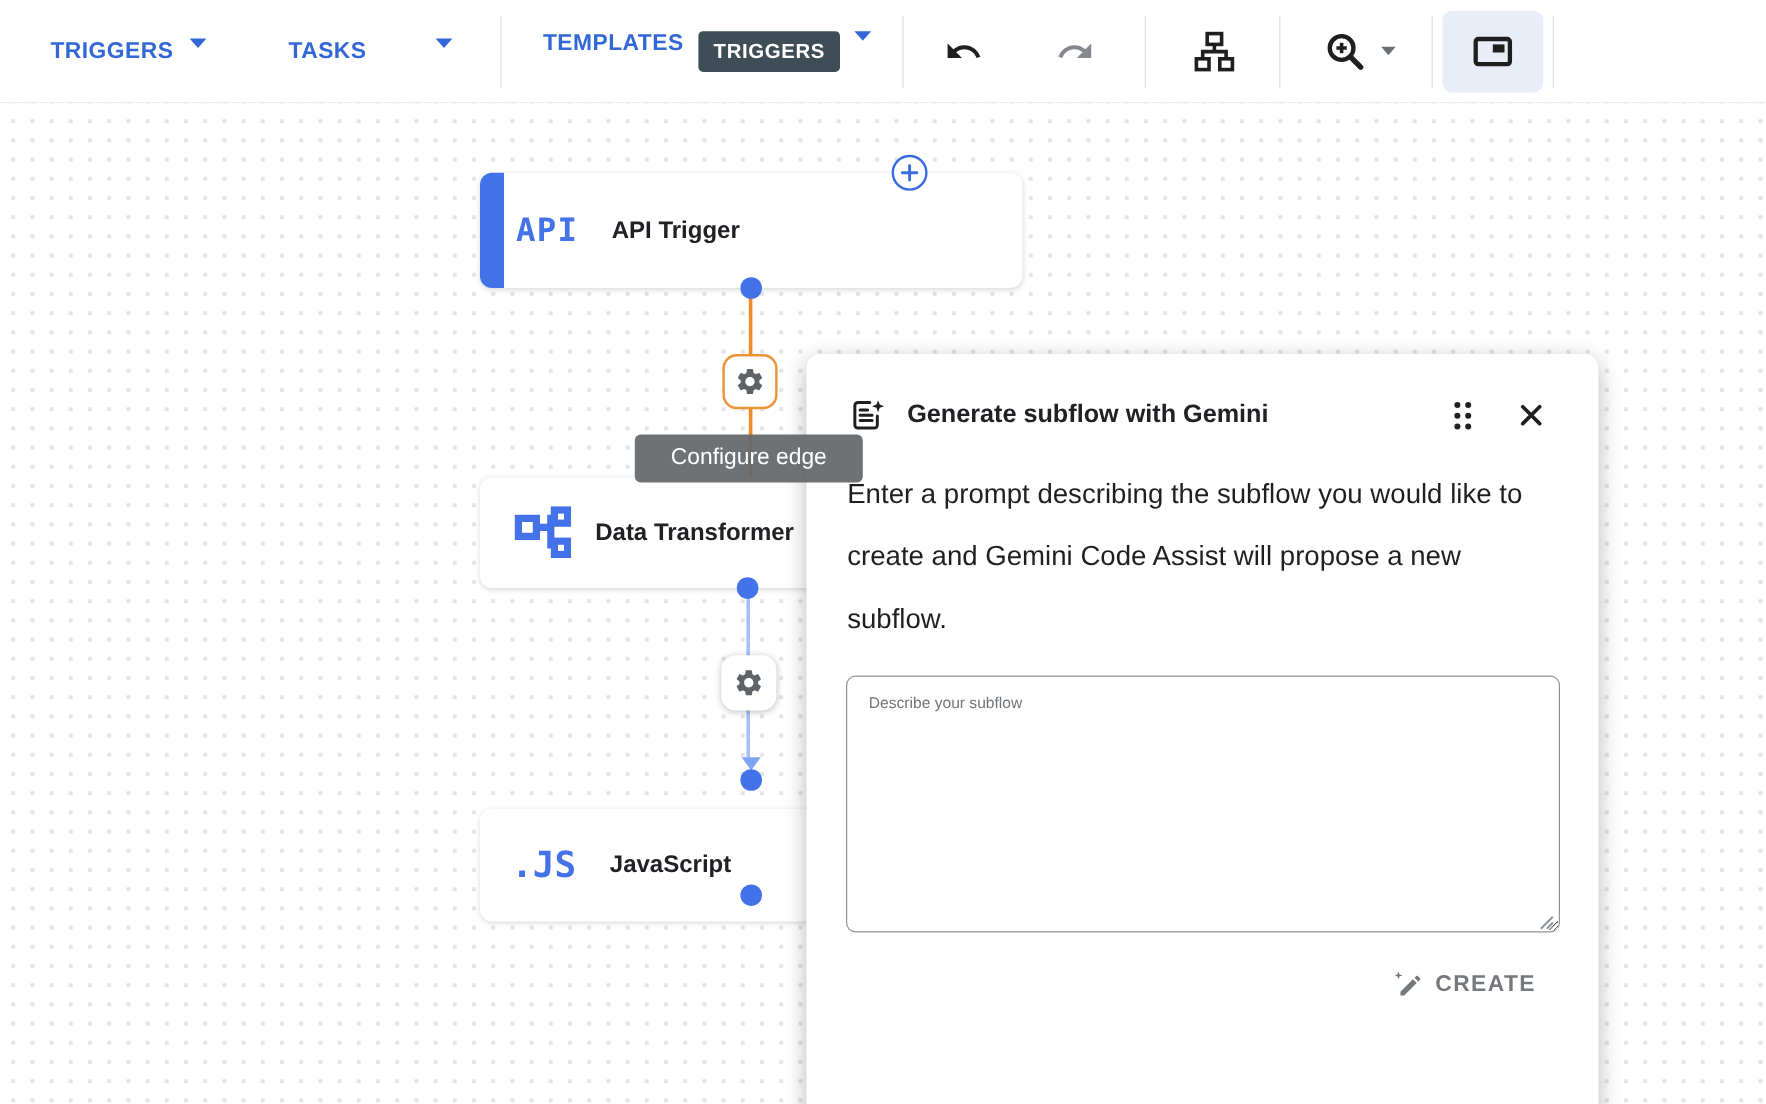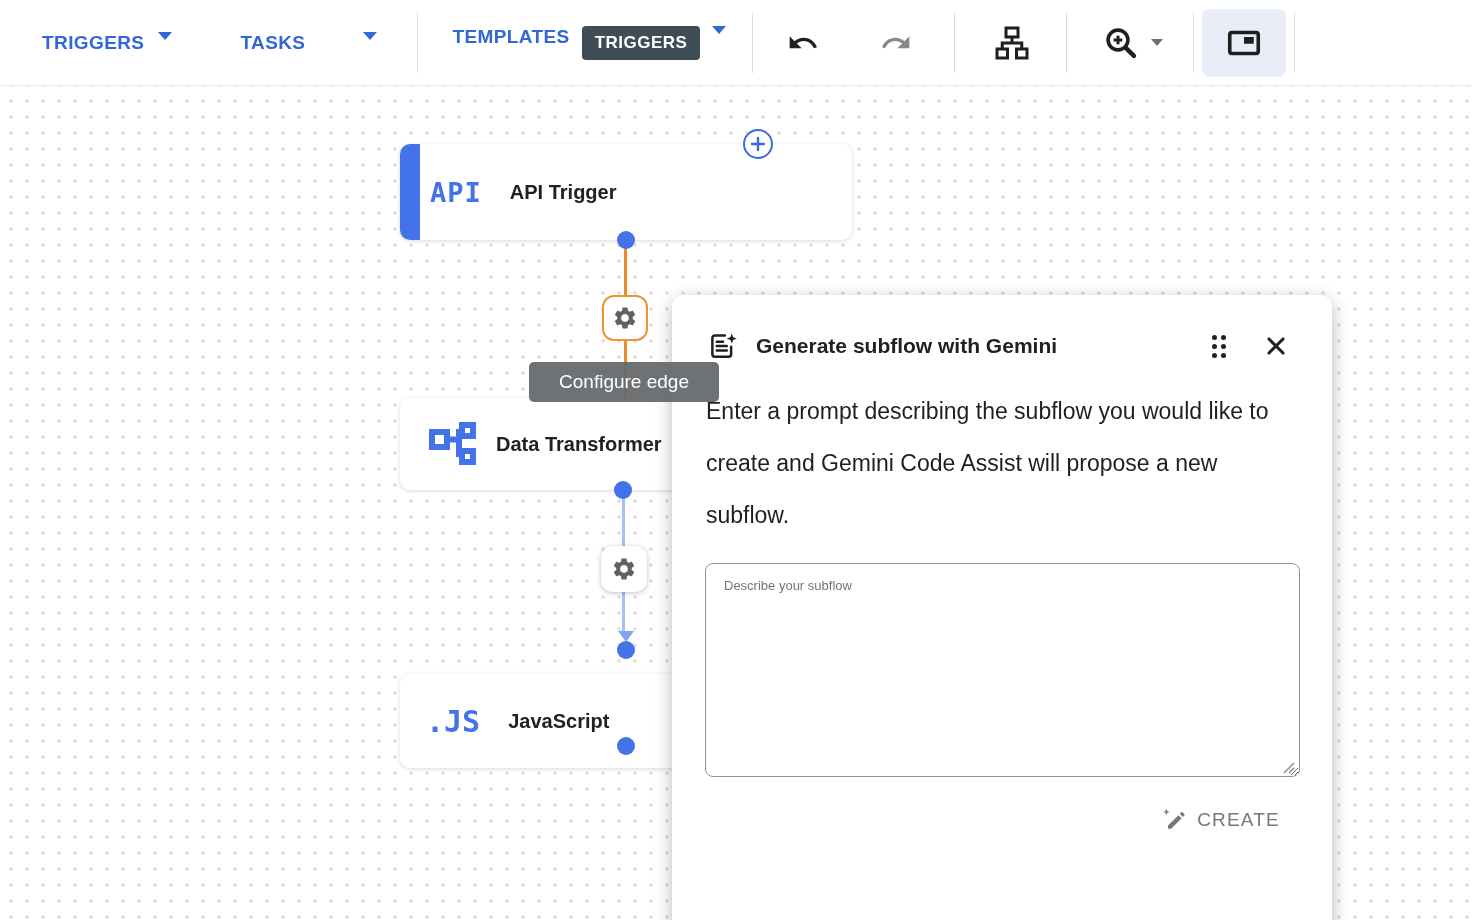--- a/index.html
+++ b/index.html
@@ -84,21 +84,21 @@
   .close-btn { width:28px; height:28px; display:flex; align-items:center; justify-content:center; cursor:pointer; }
   .dlg-desc { margin:24px 36px 0 34px; font-size:23px; line-height:52px; color:#1f1f1f; }
   .ta-wrap { position:relative; margin:22px 32px 0 33px; }
   .ta-wrap textarea { width:100%; height:214px; border:1px solid #8f9398; border-radius:8px;
                       padding:14px 18px; font-size:13px; color:#1f1f1f; resize:both; outline:none;
                       font-family:"Liberation Sans", sans-serif; background:#fff; }
   .ta-wrap textarea::placeholder { color:#70757a; }
   .resize-grip { position:absolute; right:5px; bottom:7px; pointer-events:none; }
   .dlg-footer { display:flex; justify-content:flex-end; margin:26px 52px 0 0; }
   .create-btn { display:flex; align-items:center; gap:10px; color:#75787c; font-size:19px;
-                font-weight:normal; letter-spacing:1.2px; cursor:pointer; background:none; border:none;
+                font-weight:bold; letter-spacing:1.2px; cursor:pointer; background:none; border:none;
                 font-family:"Liberation Sans", sans-serif; }
 </style>
 </head>
 <body>
 
 <div class="toolbar">
   <div class="menu-item tb-triggers">
     <span class="menu-label">TRIGGERS</span>
     <span class="caret"></span>
   </div>

